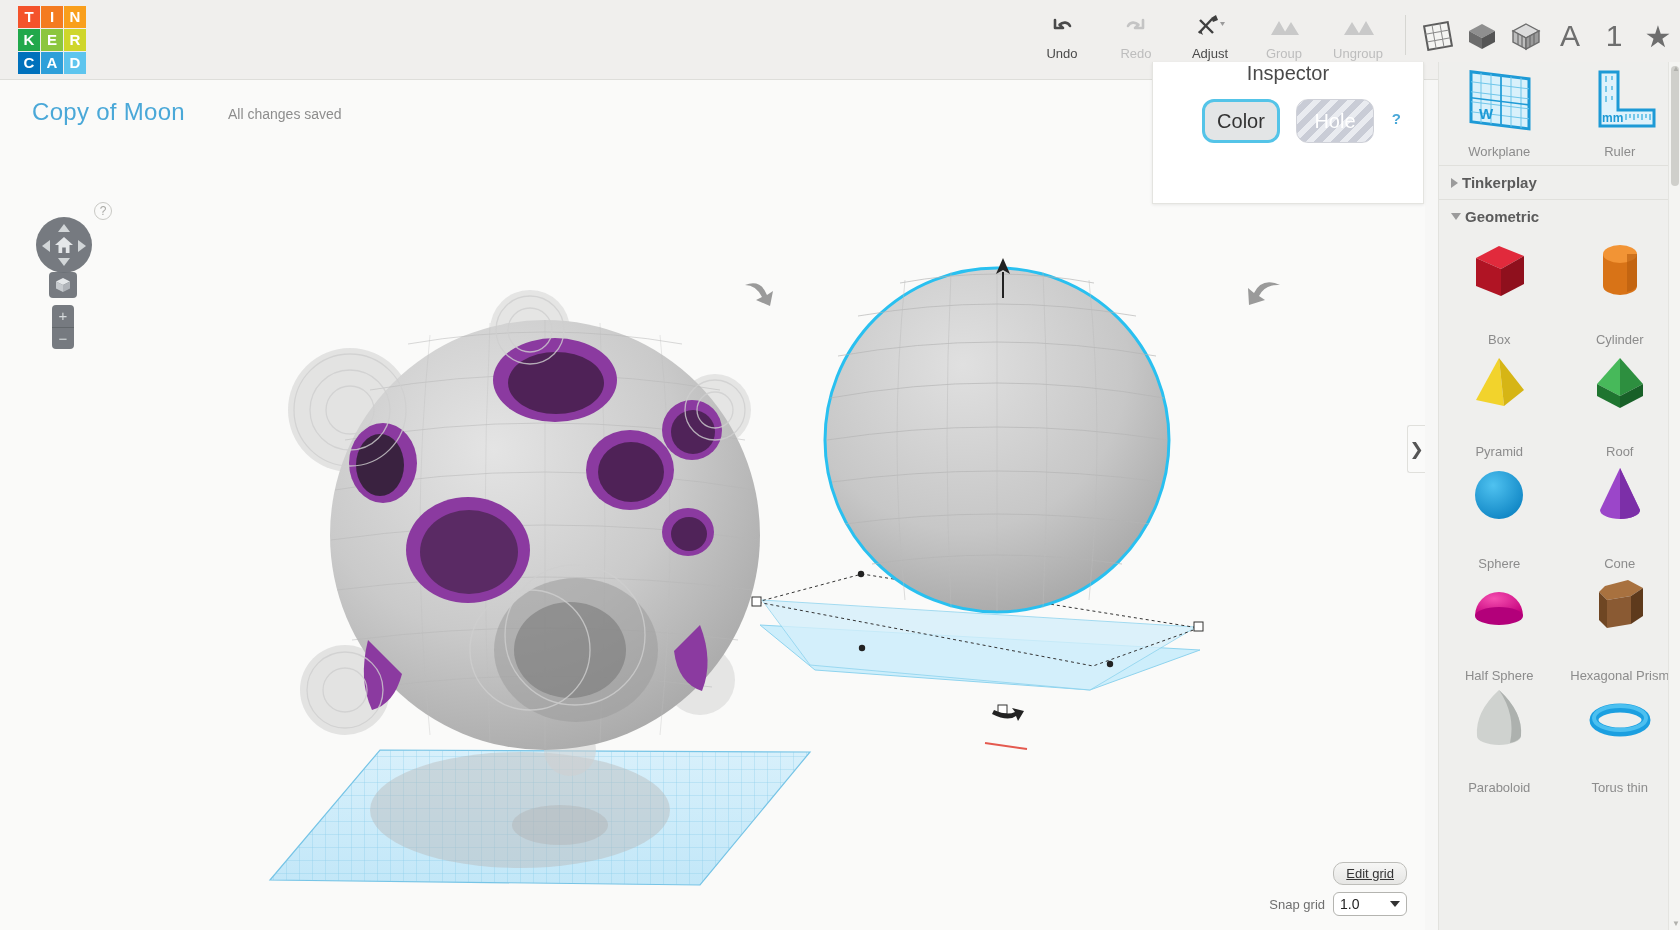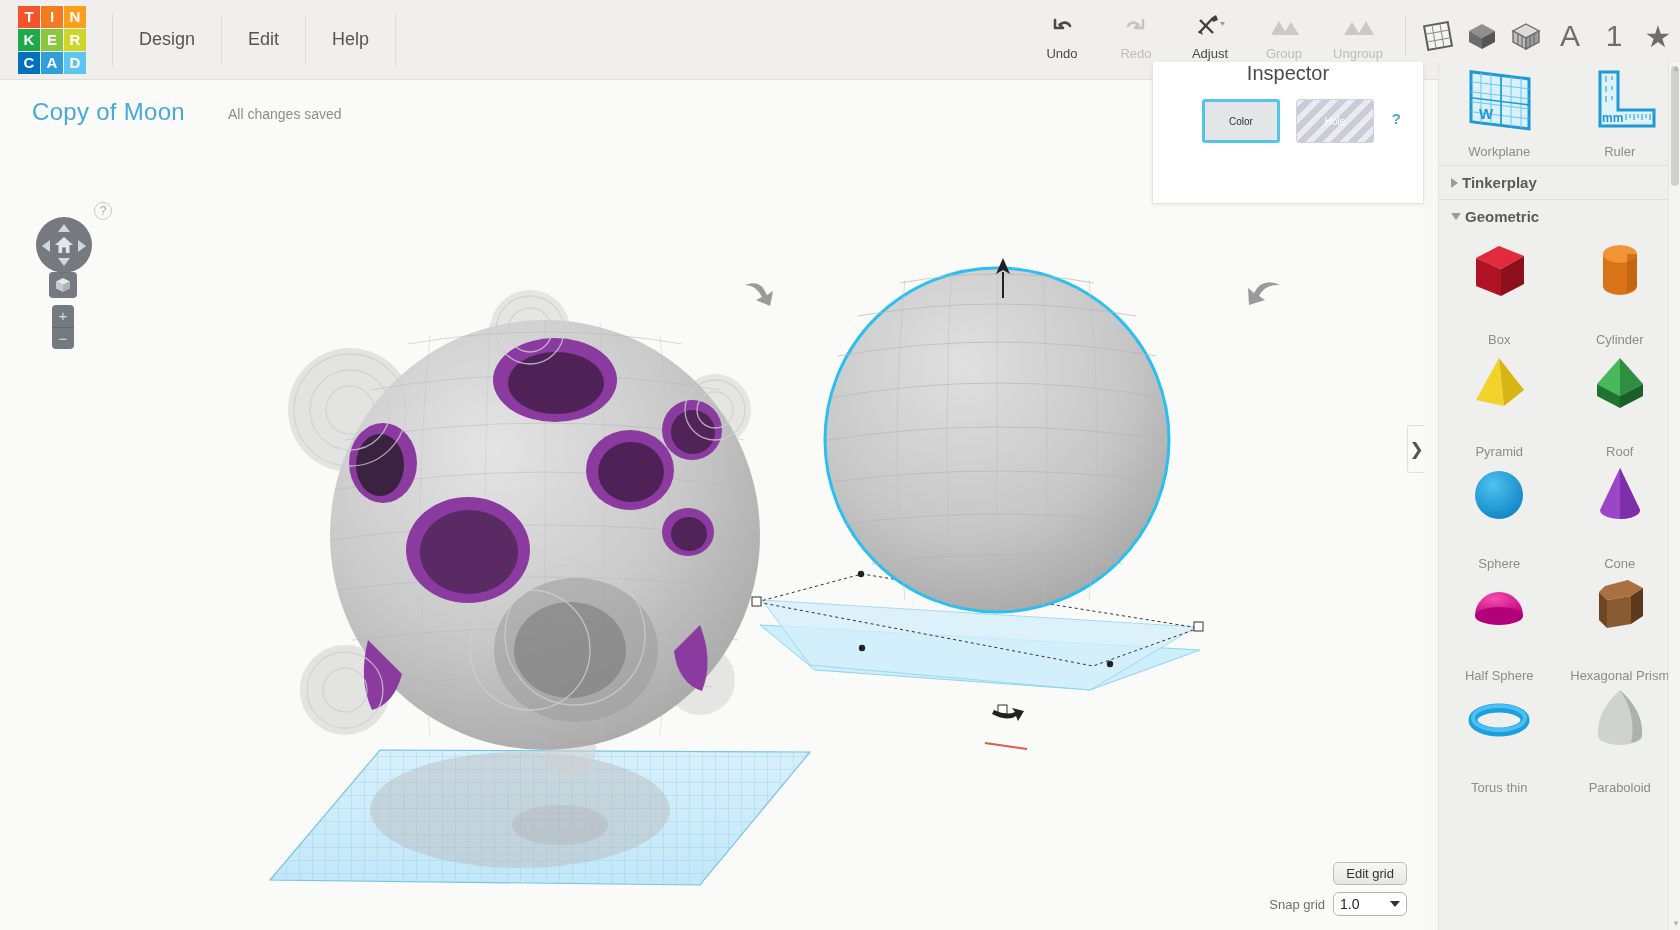--- a/index.html
+++ b/index.html
@@ -104,41 +104,41 @@
     background: #fafaf9; border: 1px solid #e0e0dc; border-right: none;
     border-radius: 3px 0 0 3px; display: flex; align-items: center; justify-content: center;
     color: #555; font-size: 17px; cursor: pointer; z-index: 6;
   }
 
   
   .gridctl { position: absolute; right: 18px; bottom: 14px; text-align: right; }
   .editgrid {
     display: inline-block; padding: 3px 12px; font-size: 13px; color: #333;
     background: linear-gradient(#f6f6f5,#e6e6e4); border: 1px solid #bdbdb9;
-    border-radius: 5px; cursor: pointer;
+    border-radius: 10px; cursor: pointer; text-decoration: underline;
   }
   .snaprow { margin-top: 7px; display: flex; align-items: center; justify-content: flex-end; gap: 8px; }
   .snaplabel { font-size: 13px; color: #6f6f6f; }
   .snapsel {
     width: 74px; height: 24px; padding: 0 6px; font-size: 14px; color: #222;
     background: #fff; border: 1px solid #b4b4b0; border-radius: 6px;
     display: flex; align-items: center; justify-content: space-between; cursor: pointer;
   }
   .caret { border-left: 5px solid transparent; border-right: 5px solid transparent; border-top: 6px solid #333; }
 
   
   .inspector {
     position: absolute; left: 1152px; top: 62px; width: 272px; height: 142px;
     background: #fff; border: 1px solid #e4e4e0; border-top: none;
     box-shadow: 0 1px 3px rgba(0,0,0,.08); z-index: 5;
   }
   .insp-title { text-align: center; font-size: 20px; color: #4a4a4a; }
   .insp-btns { display: flex; justify-content: center; gap: 16px; margin-top: 14px; }
   .sqbtn {
-    width: 78px; height: 44px; border-radius: 3px; font-size: 10px; color: #333;
+    width: 78px; height: 44px; border-radius: 12px; font-size: 20px; color: #333;
     display: flex; align-items: center; justify-content: center; cursor: pointer;
     background: #e3e5e6; border: 1px solid #d2d4d5;
   }
   .sqbtn.sel { border: 3px solid #54c4e8; background: #e3e5e6; }
   .sqbtn.hole {
     background: repeating-linear-gradient(-45deg,#c9ccd6 0 6px,#e9ebf0 6px 12px);
     color: #fff; border: 1px solid #cfd1d8;
   }
   .lockrow { display: flex; align-items: center; justify-content: center; gap: 9px; margin-top: 14px; }
   .lockrow span.lbl { font-size: 14px; color: #4a4a4a; }
@@ -190,25 +190,20 @@
         <span style="background: rgb(244, 123, 32);">I</span>
         <span style="background: rgb(249, 159, 28);">N</span>
         <span style="background: rgb(33, 168, 75);">K</span>
         <span style="background: rgb(140, 198, 62);">E</span>
         <span style="background: rgb(207, 214, 43);">R</span>
         <span style="background: rgb(0, 113, 188);">C</span>
         <span style="background: rgb(46, 159, 217);">A</span>
         <span style="background: rgb(94, 197, 238);">D</span>
       </div>
 
-    <div class="menu" id="menu">
-        <div class="menu-item">Design</div>
-        <div class="menu-item">Edit</div>
-        <div class="menu-item">Help</div>
-      </div>
 
     <div class="toolbar-right">
 
       <div class="tool">
         <div class="ticon">
           <svg width="26" height="24" viewBox="0 0 26 24">
               <path d="M6 6 L6 14 L14 14 L10.5 10.8 C14 7.5 19 8 21 12" stroke="#4a4a4a" stroke-width="2.6" fill="none" stroke-linecap="round" stroke-linejoin="round"></path>
             </svg>
         </div>
         <div class="tlabel">Undo</div>
@@ -636,35 +631,35 @@
             <path d="M24 28 L48 24 L48 52 L24 56 Z" fill="#8a5a33"></path>
             <path d="M48 24 L60 16 L60 44 L48 52 Z" fill="#5e3a1c"></path>
           </svg>
         </div>
         <div class="slbl">Hexagonal Prism</div>
       </div>
 
       <div class="shape">
         <div class="sv">
           <svg width="74" height="70" viewBox="0 0 74 70">
+            <path d="M37 6 q24 22 22 46 a22 9 0 0 1 -44 0 q-2 -24 22 -46 Z" fill="#cfd2cf"></path>
+            <path d="M37 6 q24 22 22 46 a22 9 0 0 1 -11 7 q6 -28 -11 -53 Z" fill="#adb1ae"></path>
+          </svg>
+        </div>
+        <div class="slbl">Paraboloid</div>
+      </div>
+
+      <div class="shape">
+        <div class="sv">
+          <svg width="74" height="70" viewBox="0 0 74 70">
             <ellipse cx="37" cy="36" rx="26" ry="12" fill="none" stroke="#1b9fe0" stroke-width="9"></ellipse>
             <ellipse cx="37" cy="34" rx="26" ry="12" fill="none" stroke="#4cc0f0" stroke-width="4"></ellipse>
           </svg>
         </div>
         <div class="slbl">Torus thin</div>
-      </div>
-
-      <div class="shape">
-        <div class="sv">
-          <svg width="74" height="70" viewBox="0 0 74 70">
-            <path d="M37 6 q24 22 22 46 a22 9 0 0 1 -44 0 q-2 -24 22 -46 Z" fill="#cfd2cf"></path>
-            <path d="M37 6 q24 22 22 46 a22 9 0 0 1 -11 7 q6 -28 -11 -53 Z" fill="#adb1ae"></path>
-          </svg>
-        </div>
-        <div class="slbl">Paraboloid</div>
       </div>
 
     </div>
   </div>
 
   <div class="scrollbar">
     <div class="scrollthumb"></div>
     <div class="scroll-ar" style="top:2px">▲</div>
     <div class="scroll-ar" style="bottom:2px">▼</div>
   </div>

